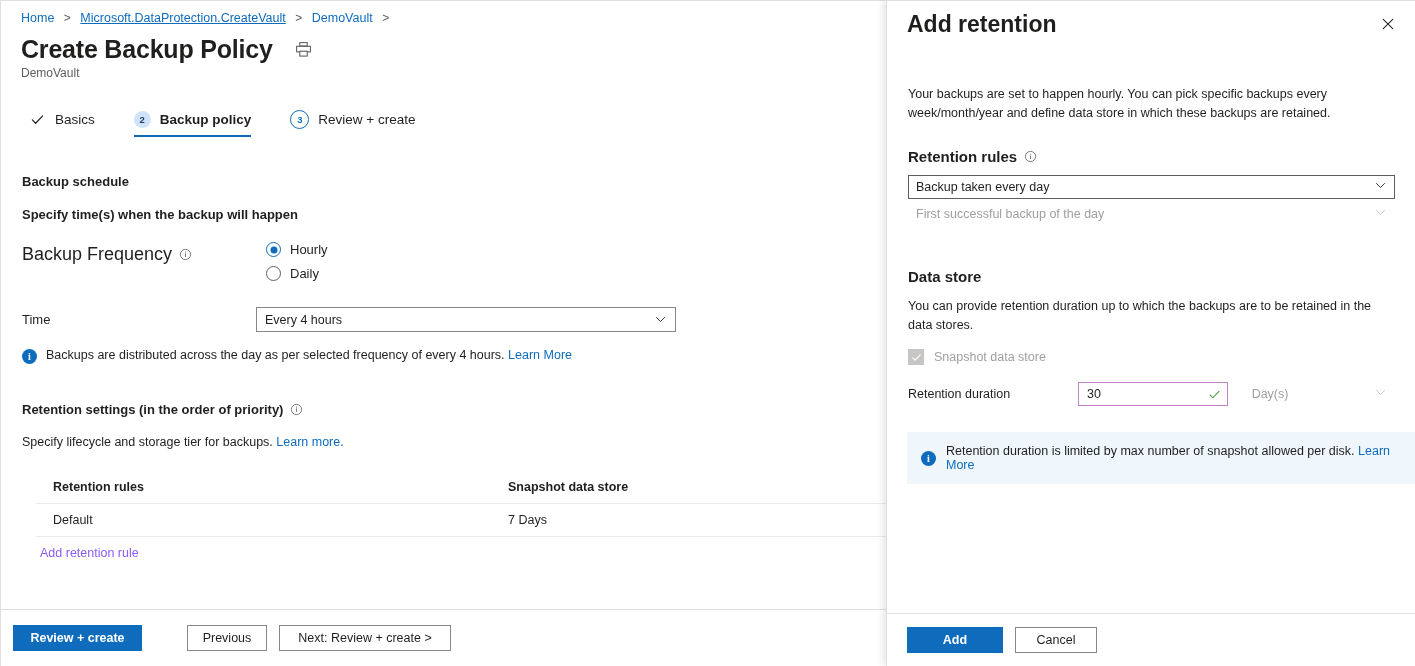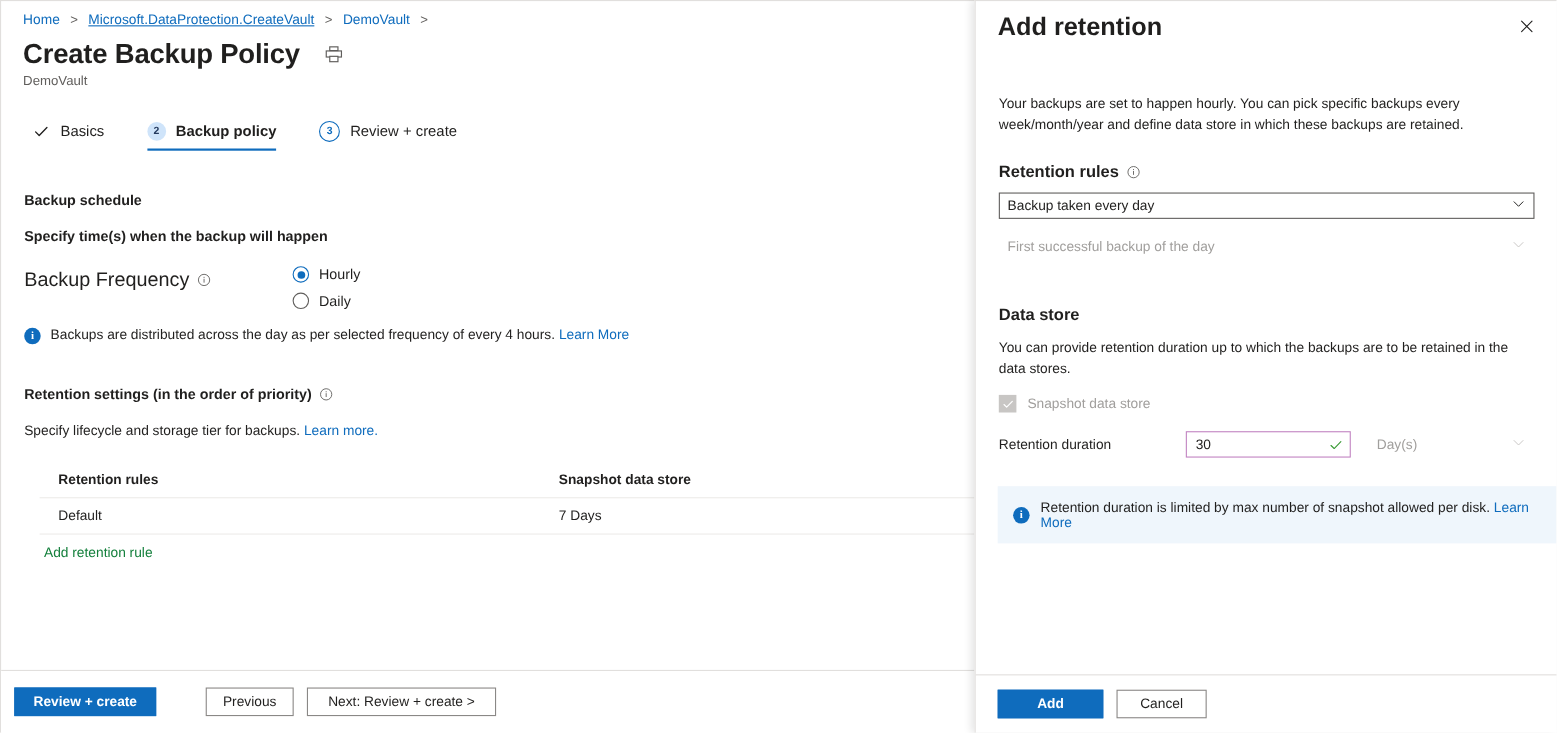--- a/index.html
+++ b/index.html
@@ -260,21 +260,21 @@
     border-bottom: 1px solid #edebe9;
   }
   .ret-tr.head { font-weight: 600; font-size: 12.5px; border-bottom: 1px solid #edebe9;}
   .ret-td { font-size: 12.5px; padding-left: 17px; box-sizing: border-box;}
   .col-rule { width: 455px; flex: none; }
   .col-store { width: 300px; flex: none; }
   .add-link {
     margin-top: 9px;
     margin-left: 18px;
     font-size: 12.5px;
-    color: #15803d;
+    color: #8b5cf6;
     cursor: pointer;
   }
 
   
   .main-footer {
     flex: none;
     height: 56px;
     border-top: 1px solid #e1dfdd;
     display: flex;
     align-items: center;
@@ -374,21 +374,21 @@
     background: #fff;
     cursor: pointer;
   }
   .fly-select.disabled {
     border: 1px solid transparent;
     color: #a19f9d;
     background: #fff;
     cursor: default;
   }
   .fly-select.disabled .chev { color: #c8c6c4; }
-  .fly-select-spacer { margin-top: 13px; gap: 13px; }
+  .fly-select-spacer { margin-top: 3px; gap: 13px; }
 
   .ds-title {
     margin-top: 42px;
     font-size: 15px;
     font-weight: 600;
   }
   .ds-desc {
     margin-top: 12px;
     font-size: 12.5px;
     line-height: 19px;
@@ -538,20 +538,31 @@
               <span class="radio-dot checked"></span>
               <span>Hourly</span>
             </div>
             <div class="radio-item">
               <span class="radio-dot"></span>
               <span>Daily</span>
             </div>
           </div>
         </div>
 
+        <div class="time-row">
+          <div class="time-label">Time</div>
+          <div class="select-box" style="width:420px;">
+            <span>Every 4 hours</span>
+            <span class="chev">
+              <svg width="13" height="13" viewBox="0 0 16 16" fill="none">
+                <path d="M3 5.5L8 10.5L13 5.5" stroke="#201f1e" stroke-width="1.1" stroke-linecap="round" stroke-linejoin="round"></path>
+              </svg>
+            </span>
+          </div>
+        </div>
 
         <div class="info-note">
           <span class="info-badge">i</span>
           <span>
             <span>Backups are distributed across the day as per selected frequency of every 4 hours.</span>
             <span class="link">Learn More</span>
           </span>
         </div>
 
         <div class="retention-section">

